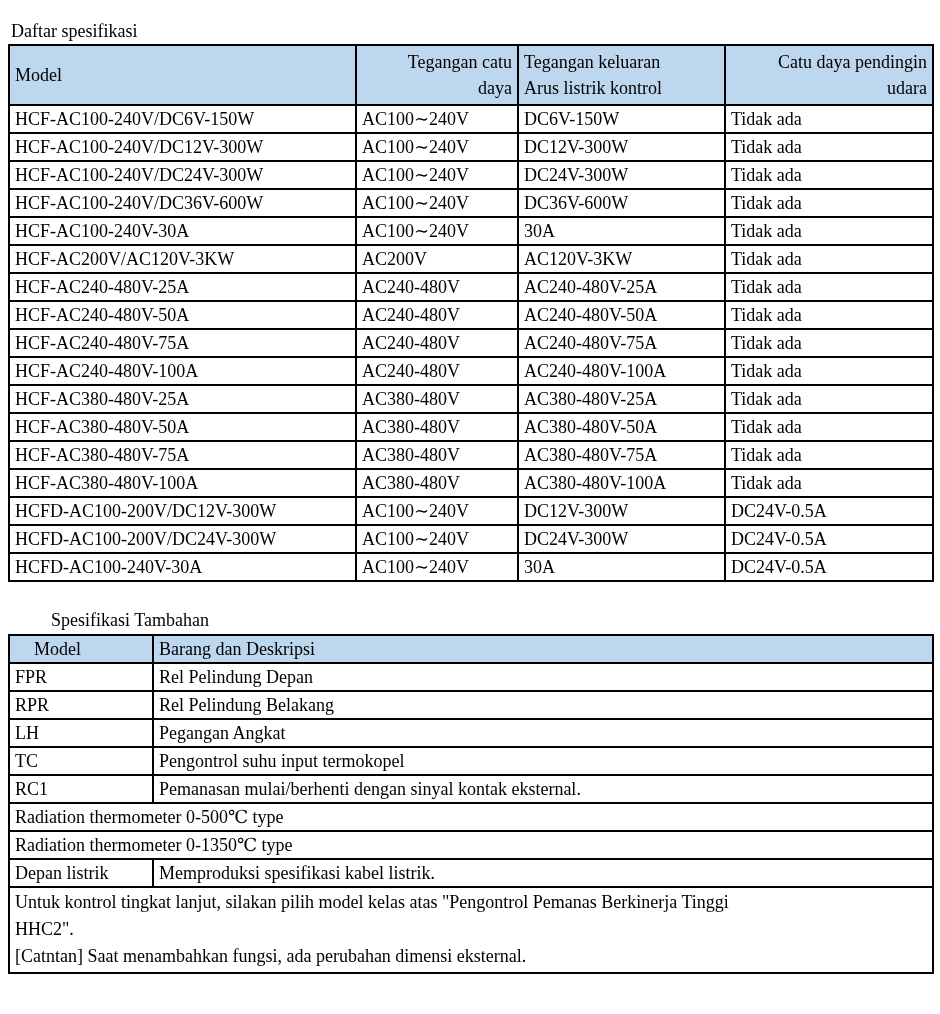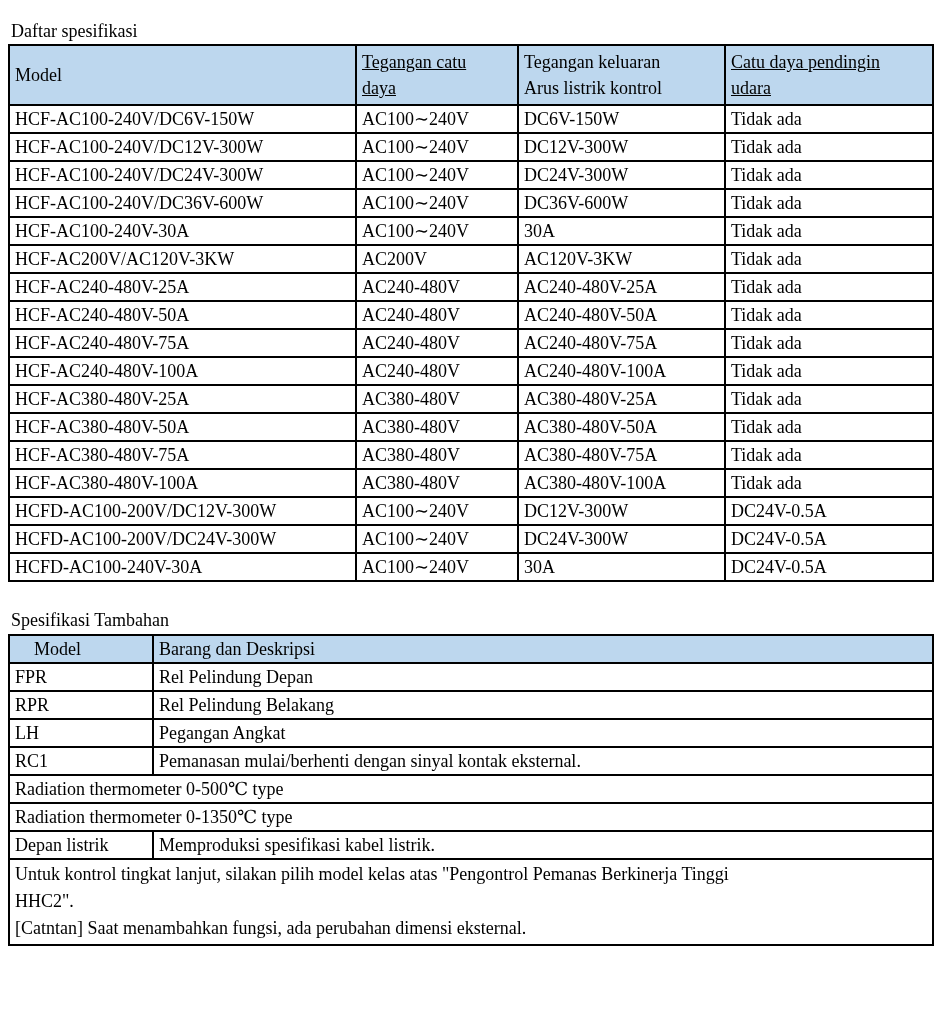--- a/index.html
+++ b/index.html
@@ -20,20 +20,21 @@
   }
   .doc-title {
     font-size: 18px;
     line-height: 22px;
     padding-left: 3px;
     margin-bottom: 2px;
   }
   .doc-title.second {
     margin-top: 27px;
     margin-bottom: 3px;
+    margin-left: 40px;
   }
   table {
     border-collapse: collapse;
     table-layout: fixed;
     width: 924px;
   }
   th, td {
     border: 2px solid #000000;
     font-size: 18px;
     font-weight: normal;
@@ -47,21 +48,21 @@
   thead th {
     background: #BDD7EE;
   }
   table.t1 thead th {
     height: 58px;
   }
   table.t1 tbody td {
     height: 26px;
     white-space: nowrap;
   }
-  .ac { text-align: left; text-decoration: underline; }
+  .ac { text-align: right; }
   table.t2 thead th { height: 24px; }
   table.t2 tbody td { height: 26px; white-space: nowrap; }
   table.t2 td.multi {
     white-space: pre-line;
     line-height: 27px;
     height: auto;
     padding-top: 1px;
     padding-bottom: 2px;
   }
   table.t2 th.indent { padding-left: 24px; }
@@ -217,20 +218,24 @@
         </tr>
         <tr>
           <td>RPR</td>
           <td>Rel Pelindung Belakang</td>
         </tr>
         <tr>
           <td>LH</td>
           <td>Pegangan Angkat</td>
         </tr>
         <tr>
+          <td>TC</td>
+          <td>Pengontrol suhu input termokopel</td>
+        </tr>
+        <tr>
           <td>RC1</td>
           <td>Pemanasan mulai/berhenti dengan sinyal kontak eksternal.</td>
         </tr>
         <tr>
           <td colspan="2">Radiation thermometer 0-500℃ type</td>
         </tr>
         <tr>
           <td colspan="2">Radiation thermometer 0-1350℃ type</td>
         </tr>
         <tr>

